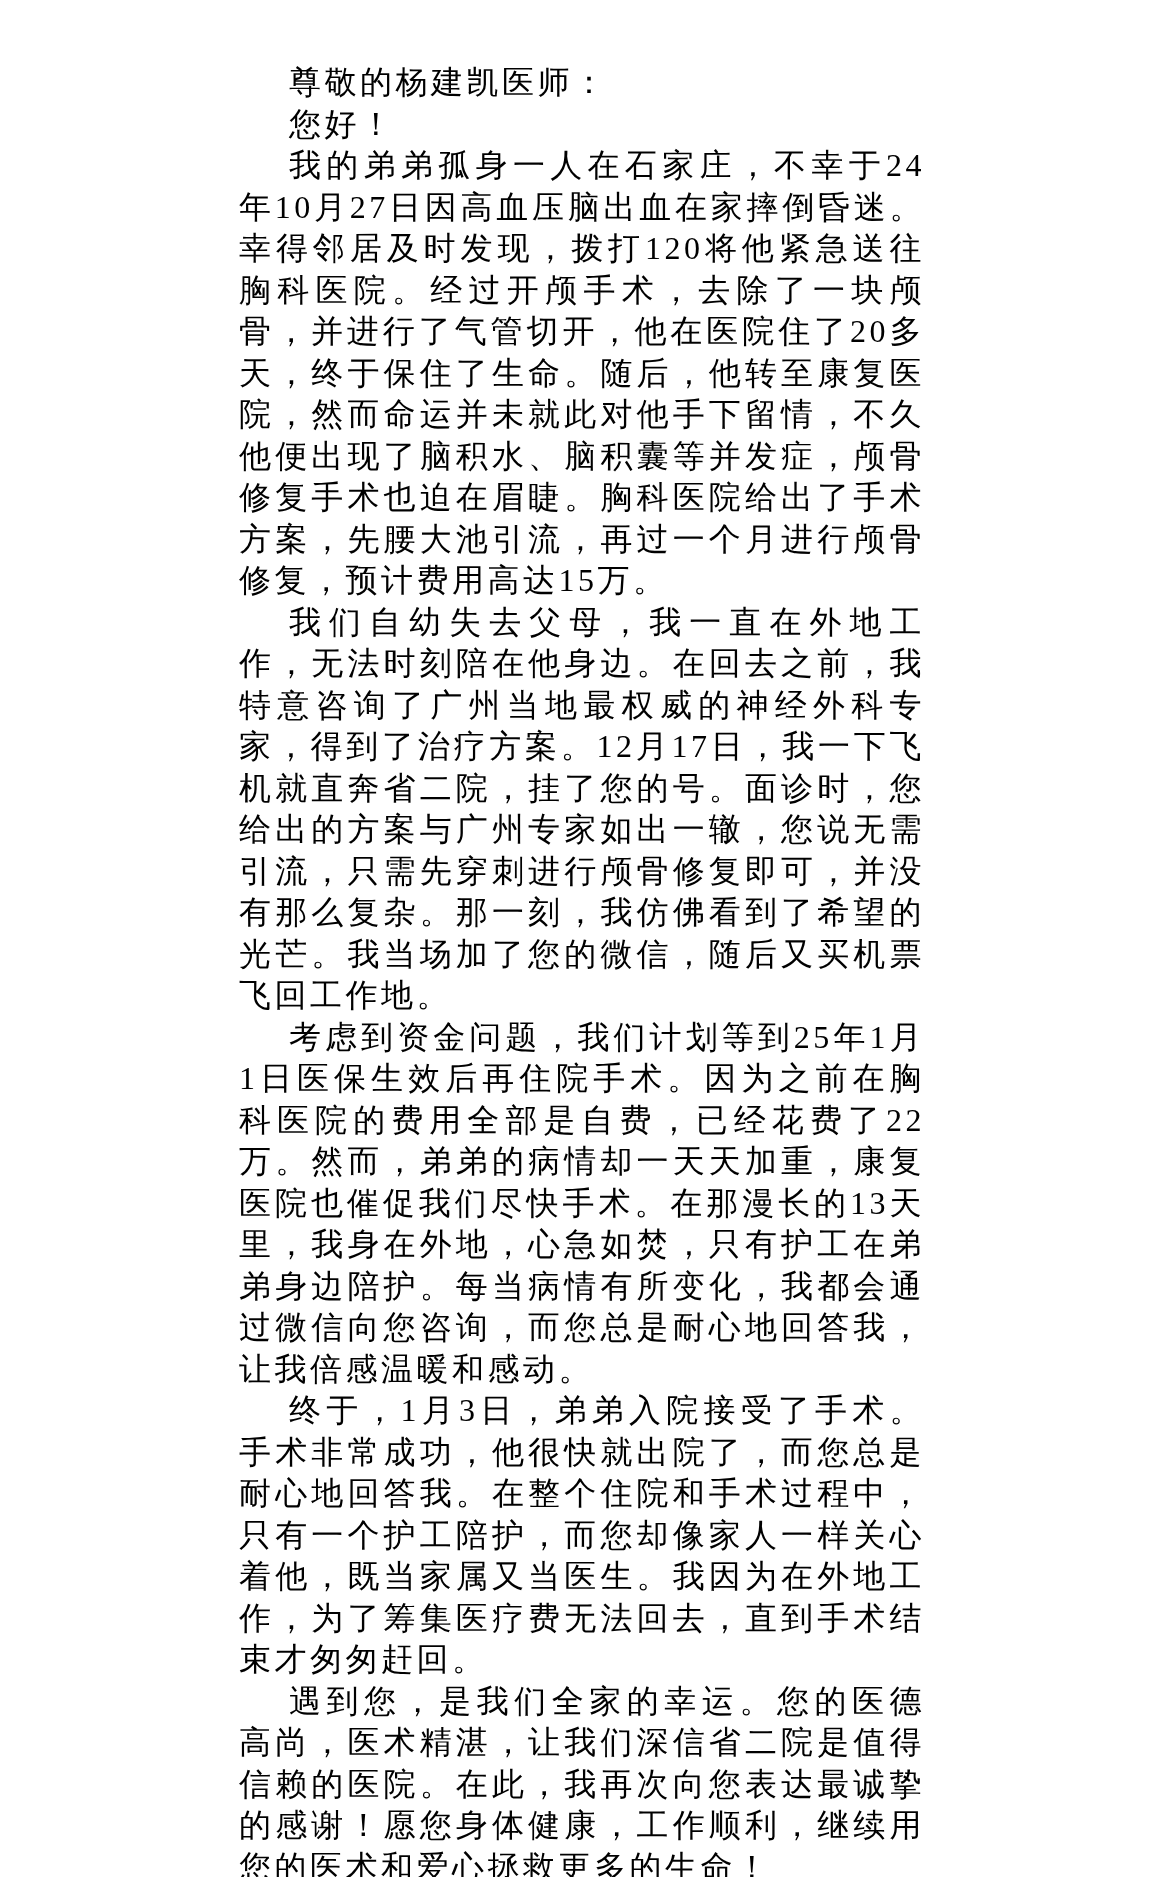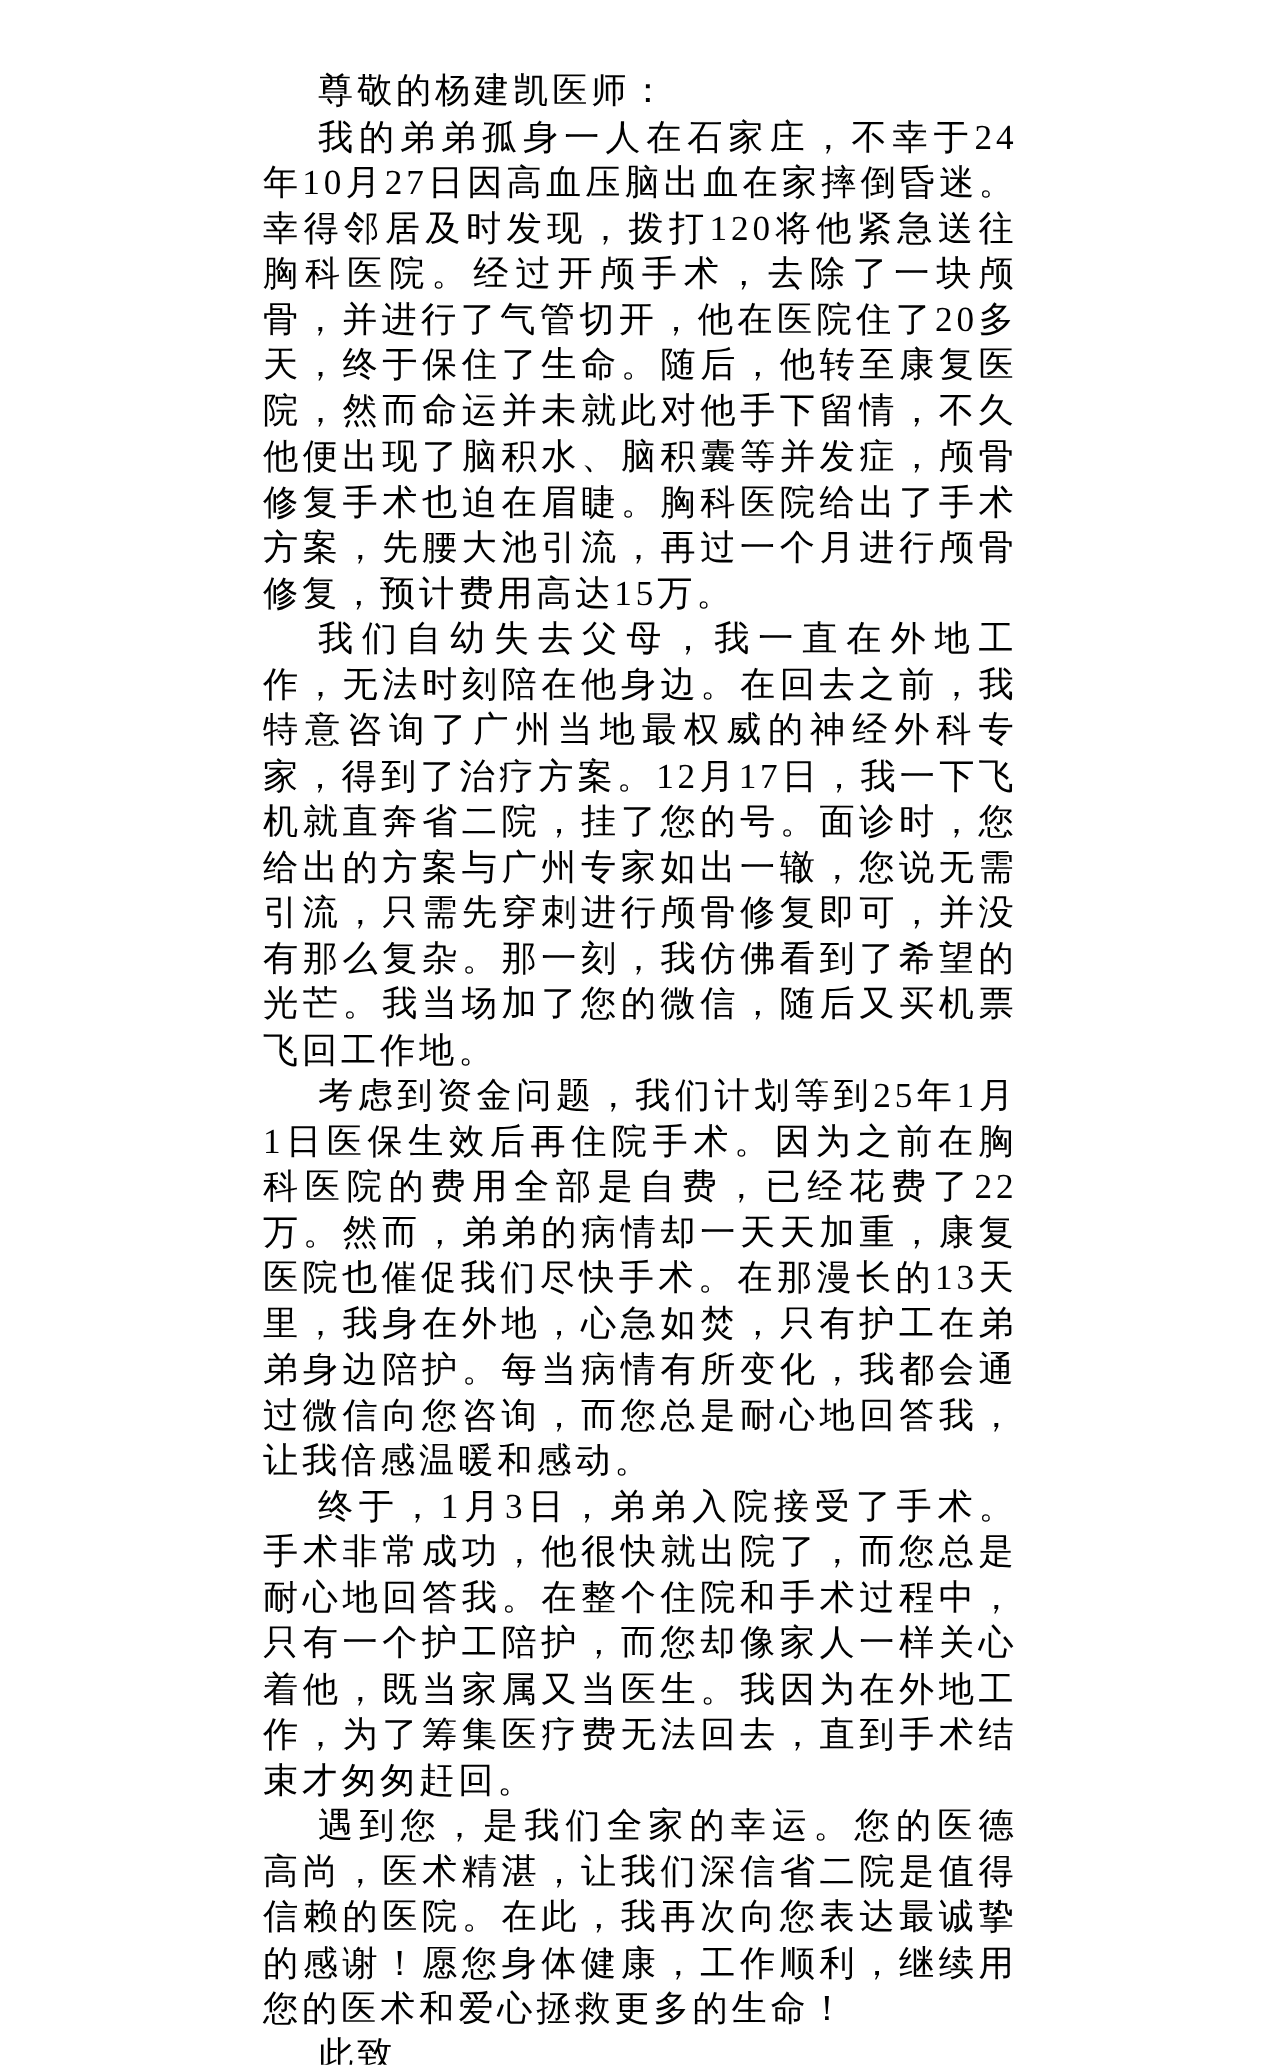--- a/index.html
+++ b/index.html
@@ -43,20 +43,21 @@
   .page p.signature {
     text-align: right;
     text-indent: 0;
   }
 </style>
 </head>
 <body>
 
 <div class="page">
   <p class="salutation">尊敬的杨建凯医师：</p>
+  <p class="greeting">您好！</p>
   <p class="body-paragraph">我的弟弟孤身一人在石家庄，不幸于24年10月27日因高血压脑出血在家摔倒昏迷。幸得邻居及时发现，拨打120将他紧急送往胸科医院。经过开颅手术，去除了一块颅骨，并进行了气管切开，他在医院住了20多天，终于保住了生命。随后，他转至康复医院，然而命运并未就此对他手下留情，不久他便出现了脑积水、脑积囊等并发症，颅骨修复手术也迫在眉睫。胸科医院给出了手术方案，先腰大池引流，再过一个月进行颅骨修复，预计费用高达15万。</p>
   <p class="body-paragraph">我们自幼失去父母，我一直在外地工作，无法时刻陪在他身边。在回去之前，我特意咨询了广州当地最权威的神经外科专家，得到了治疗方案。12月17日，我一下飞机就直奔省二院，挂了您的号。面诊时，您给出的方案与广州专家如出一辙，您说无需引流，只需先穿刺进行颅骨修复即可，并没有那么复杂。那一刻，我仿佛看到了希望的光芒。我当场加了您的微信，随后又买机票飞回工作地。</p>
   <p class="body-paragraph">考虑到资金问题，我们计划等到25年1月1日医保生效后再住院手术。因为之前在胸科医院的费用全部是自费，已经花费了22万。然而，弟弟的病情却一天天加重，康复医院也催促我们尽快手术。在那漫长的13天里，我身在外地，心急如焚，只有护工在弟弟身边陪护。每当病情有所变化，我都会通过微信向您咨询，而您总是耐心地回答我，让我倍感温暖和感动。</p>
   <p class="body-paragraph">终于，1月3日，弟弟入院接受了手术。手术非常成功，他很快就出院了，而您总是耐心地回答我。在整个住院和手术过程中，只有一个护工陪护，而您却像家人一样关心着他，既当家属又当医生。我因为在外地工作，为了筹集医疗费无法回去，直到手术结束才匆匆赶回。</p>
   <p class="body-paragraph">遇到您，是我们全家的幸运。您的医德高尚，医术精湛，让我们深信省二院是值得信赖的医院。在此，我再次向您表达最诚挚的感谢！愿您身体健康，工作顺利，继续用您的医术和爱心拯救更多的生命！</p>
   <p class="closing-phrase">此致</p>
   <p class="closing-salute">敬礼！</p>
   <p class="signature">高春刚家属</p>
 </div>
 

